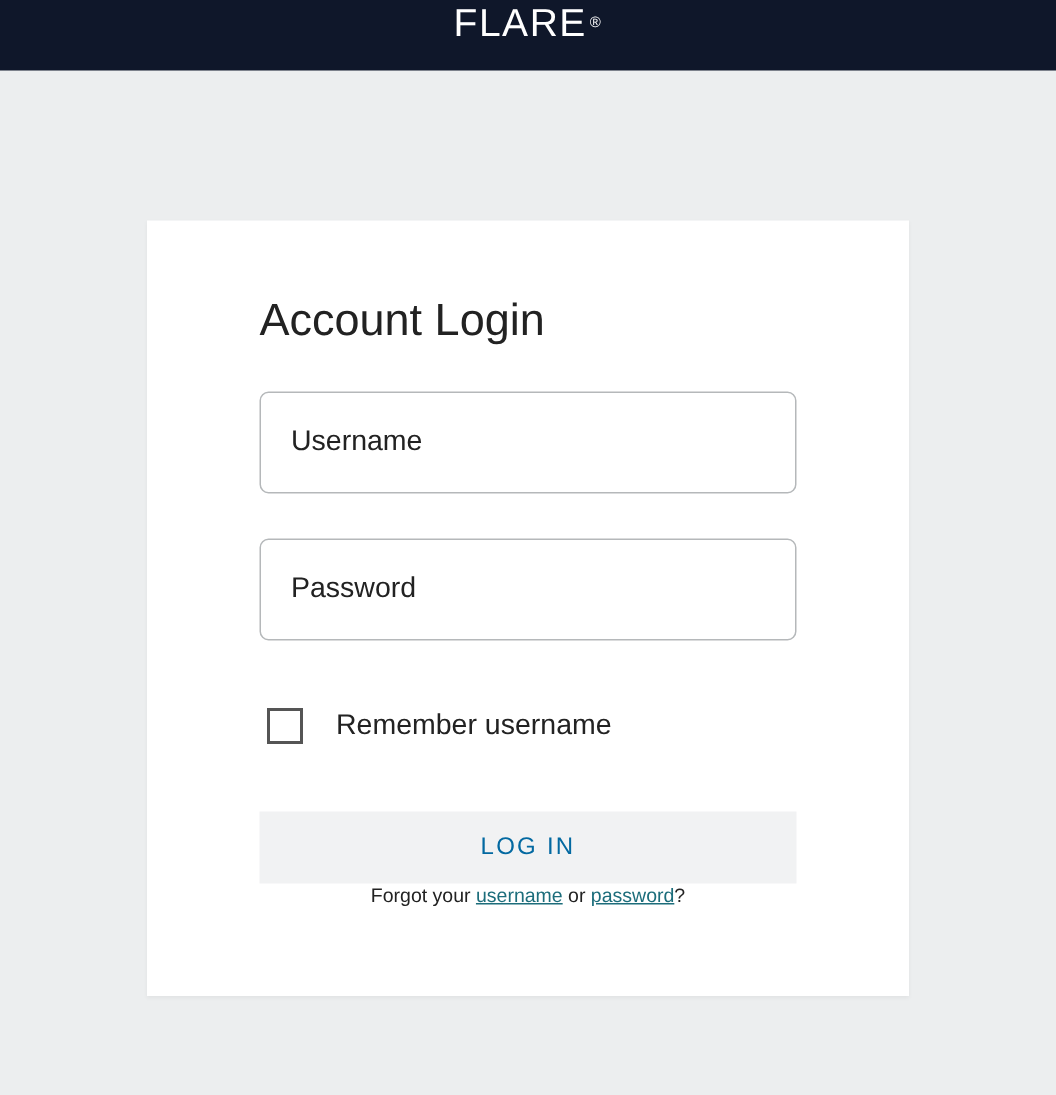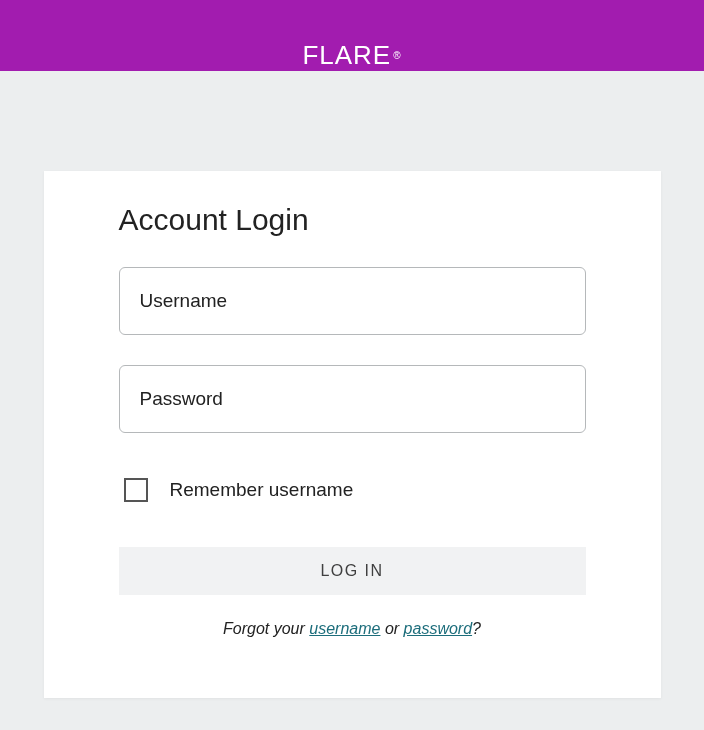--- a/index.html
+++ b/index.html
@@ -8,24 +8,24 @@
       box-sizing: border-box;
     }
     body {
       font-family: -apple-system, BlinkMacSystemFont, 'Segoe UI', Arial, sans-serif;
       background: #eceeef;
       width: 704px;
       height: 730px;
       overflow: hidden;
     }
     .header {
-      background: #a21caf;
-      height: 71px;
+      background: #0f172a;
+      height: 47px;
       display: flex;
-      align-items: flex-end;
+      align-items: flex-start;
       justify-content: center;
       color: white;
     }
     .logo {
       font-size: 26px;
       letter-spacing: 1px;
       font-weight: 300;
       display: flex;
       align-items: center;
     }
@@ -35,23 +35,23 @@
     .logo-account {
       font-weight: 200;
     }
     .logo-reg {
       font-size: 10px;
       margin-left: 2px;
       vertical-align: super;
     }
     .card {
       background: white;
-      width: 617px;
+      width: 508px;
       margin: 100px auto 0;
-      padding: 32px 75px 60px;
+      padding: 50px 75px 60px;
       box-shadow: 0 1px 3px rgba(0,0,0,0.05);
     }
     .title {
       font-size: 30px;
       font-weight: 400;
       color: #222;
       margin-bottom: 30px;
     }
     .input-field {
       width: 100%;
@@ -89,29 +89,27 @@
       font-size: 19px;
       color: #222;
     }
     .login-btn {
       width: 100%;
       height: 48px;
       background: #f1f2f3;
       border: none;
       font-size: 16px;
       letter-spacing: 1.5px;
-      color: #404040;
+      color: #0369a1;
       cursor: pointer;
-      margin-bottom: 25px;
     }
     .forgot-row {
       text-align: center;
-      font-size: 16px;
+      font-size: 13px;
       color: #222;
-      font-style: italic;
     }
     .forgot-link {
       color: #1c6d7b;
       text-decoration: underline;
       cursor: pointer;
     }
   </style>
 </head>
 <body>
 

